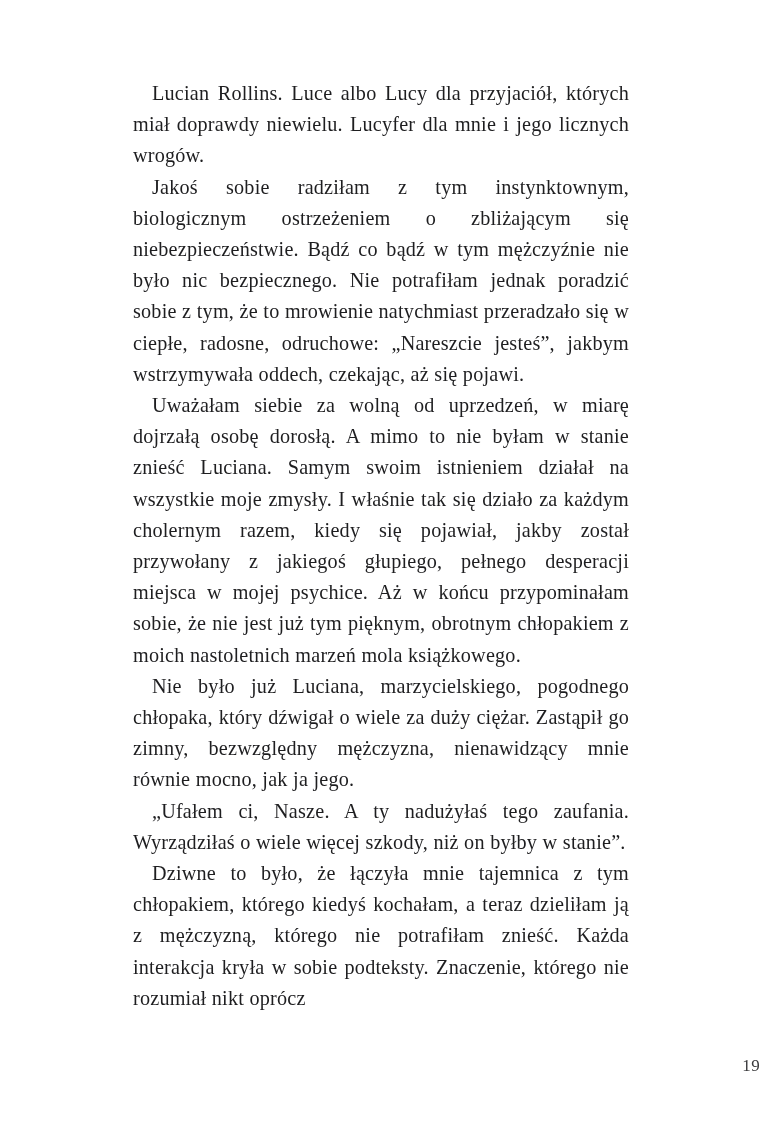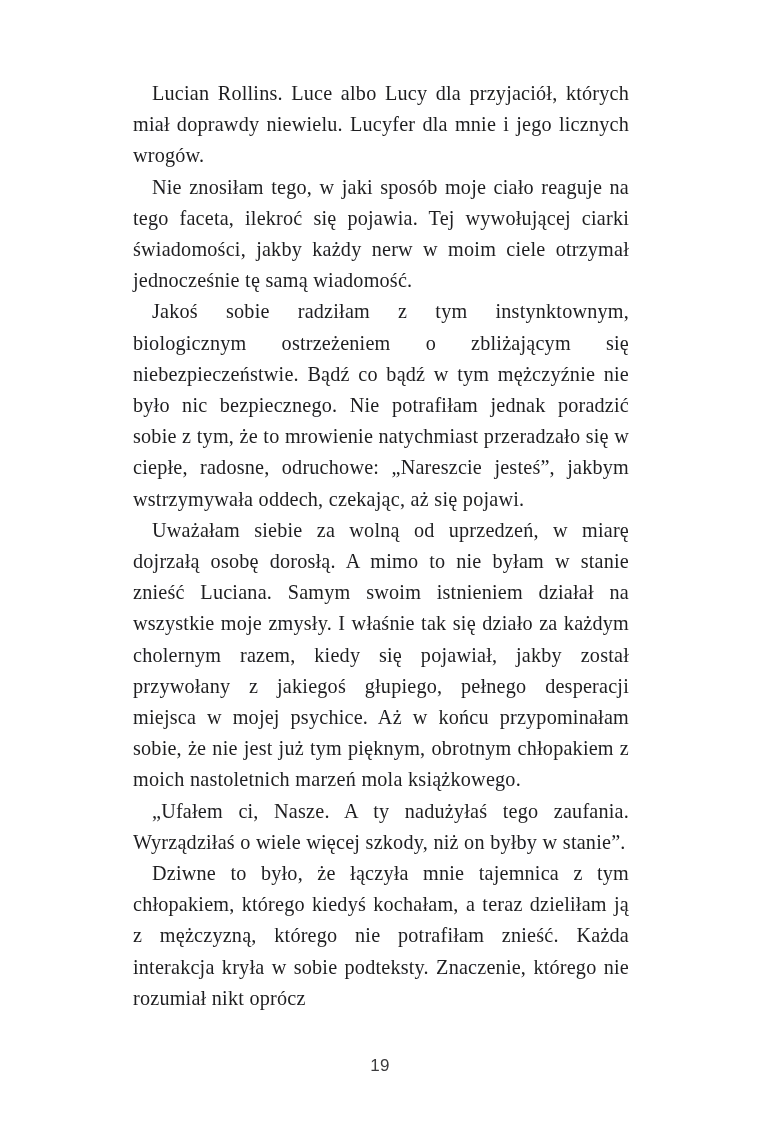--- a/index.html
+++ b/index.html
@@ -41,36 +41,36 @@
     color: #1e1e20;
   }
   .para:last-of-type {
     text-align: justify;
   }
   .page-number {
     position: absolute;
     left: 0;
     top: 1056px;
     width: 760px;
-    text-align: center;
-    font-family: Liberation Sans, sans-serif;
+    text-align: right;
+    font-family: Liberation Serif, serif;
     font-size: 17px;
     color: #3b3b3d;
     letter-spacing: 0.02em;
   }
 </style>
 </head>
 <body>
 
 <div class="page">
 
   <div class="text-block">
     <p class="para">Lucian Rollins. Luce albo Lucy dla przyjaciół, których miał doprawdy niewielu. Lucyfer dla mnie i jego licznych wrogów.</p>
-    <p class="para">Nie znosiłam tego, w jaki sposób moje ciało reaguje na tego faceta, ilekroć się pojawia. Tej wywołującej ciarki świadomości, jakby każdy nerw w moim ciele otrzymał jednocześnie tę samą wiadomość.</p>
     <p class="para">Jakoś sobie radziłam z tym instynktownym, biologicznym ostrzeżeniem o zbliżającym się niebezpieczeństwie. Bądź co bądź w tym mężczyźnie nie było nic bezpiecznego. Nie potrafiłam jednak poradzić sobie z tym, że to mrowienie natychmiast przeradzało się w ciepłe, radosne, odruchowe: „Nareszcie jesteś”, jakbym wstrzymywała oddech, czekając, aż się pojawi.</p>
     <p class="para">Uważałam siebie za wolną od uprzedzeń, w miarę dojrzałą osobę dorosłą. A mimo to nie byłam w stanie znieść Luciana. Samym swoim istnieniem działał na wszystkie moje zmysły. I właśnie tak się działo za każdym cholernym razem, kiedy się pojawiał, jakby został przywołany z jakiegoś głupiego, pełnego desperacji miejsca w mojej psychice. Aż w końcu przypominałam sobie, że nie jest już tym pięknym, obrotnym chłopakiem z moich nastoletnich marzeń mola książkowego.</p>
+    <p class="para">Nie było już Luciana, marzycielskiego, pogodnego chłopaka, który dźwigał o wiele za duży ciężar. Zastąpił go zimny, bezwzględny mężczyzna, nienawidzący mnie równie mocno, jak ja jego.</p>
     <p class="para">„Ufałem ci, Nasze. A ty nadużyłaś tego zaufania. Wyrządziłaś o wiele więcej szkody, niż on byłby w stanie”.</p>
     <p class="para">Dziwne to było, że łączyła mnie tajemnica z tym chłopakiem, którego kiedyś kochałam, a teraz dzieliłam ją z mężczyzną, którego nie potrafiłam znieść. Każda interakcja kryła w sobie podteksty. Znaczenie, którego nie rozumiał nikt oprócz</p>
   </div>
 
   <div class="page-number">19</div>
 
 </div>
 
 </body></html>

